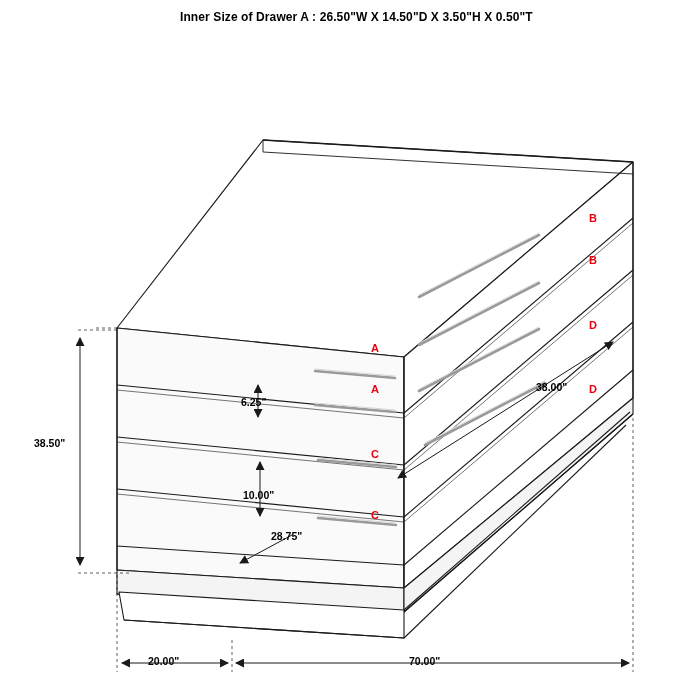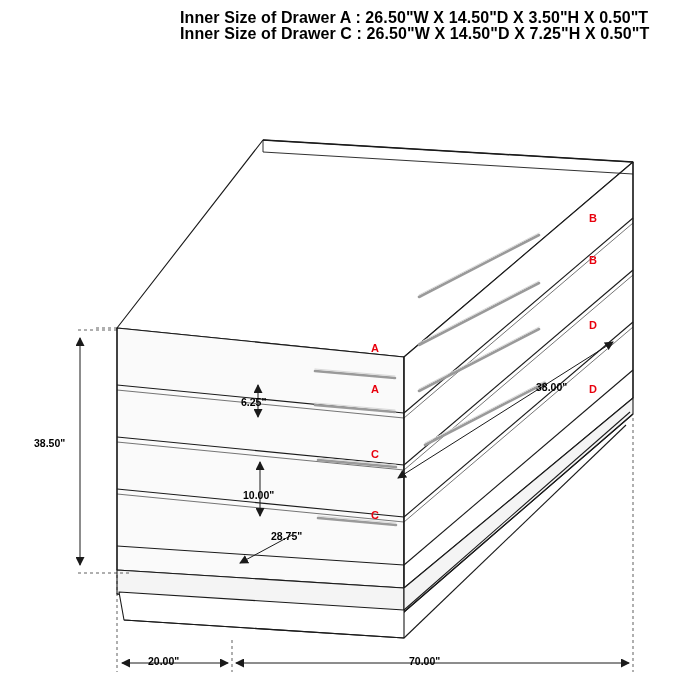--- a/index.html
+++ b/index.html
@@ -16,21 +16,21 @@
   }
   #stage {
     position: relative;
     width: 700px;
     height: 700px;
   }
   .spec-block {
     position: absolute;
     left: 180px;
     top: 10px;
-    font-size: 16px;
+    font-size: 12px;
     font-weight: bold;
     color: #000000;
     line-height: 15.5px;
     letter-spacing: 0.1px;
     white-space: nowrap;
   }
   .spec-line {
     display: block;
   }
   svg#diagram {
@@ -53,21 +53,20 @@
     white-space: nowrap;
   }
 </style>
 </head>
 <body>
 
 <div id="stage">
 
   <div class="spec-block">
     <span class="spec-line">Inner Size of Drawer A : 26.50"W X 14.50"D X 3.50"H X 0.50"T</span>
-    <span class="spec-line">Inner Size of Drawer C : 26.50"W X 14.50"D X 7.25"H X 0.50"T</span>
   </div>
 
   <svg id="diagram" width="700" height="700" viewBox="0 0 700 700">
     <defs>
       <marker id="arrEnd" markerWidth="9" markerHeight="9" refX="8" refY="4.5" orient="auto">
         <path d="M0,0 L9,4.5 L0,9 Z" fill="#1a1a1a"></path>
       </marker>
       <marker id="arrStart" markerWidth="9" markerHeight="9" refX="1" refY="4.5" orient="auto">
         <path d="M9,0 L0,4.5 L9,9 Z" fill="#1a1a1a"></path>
       </marker>

